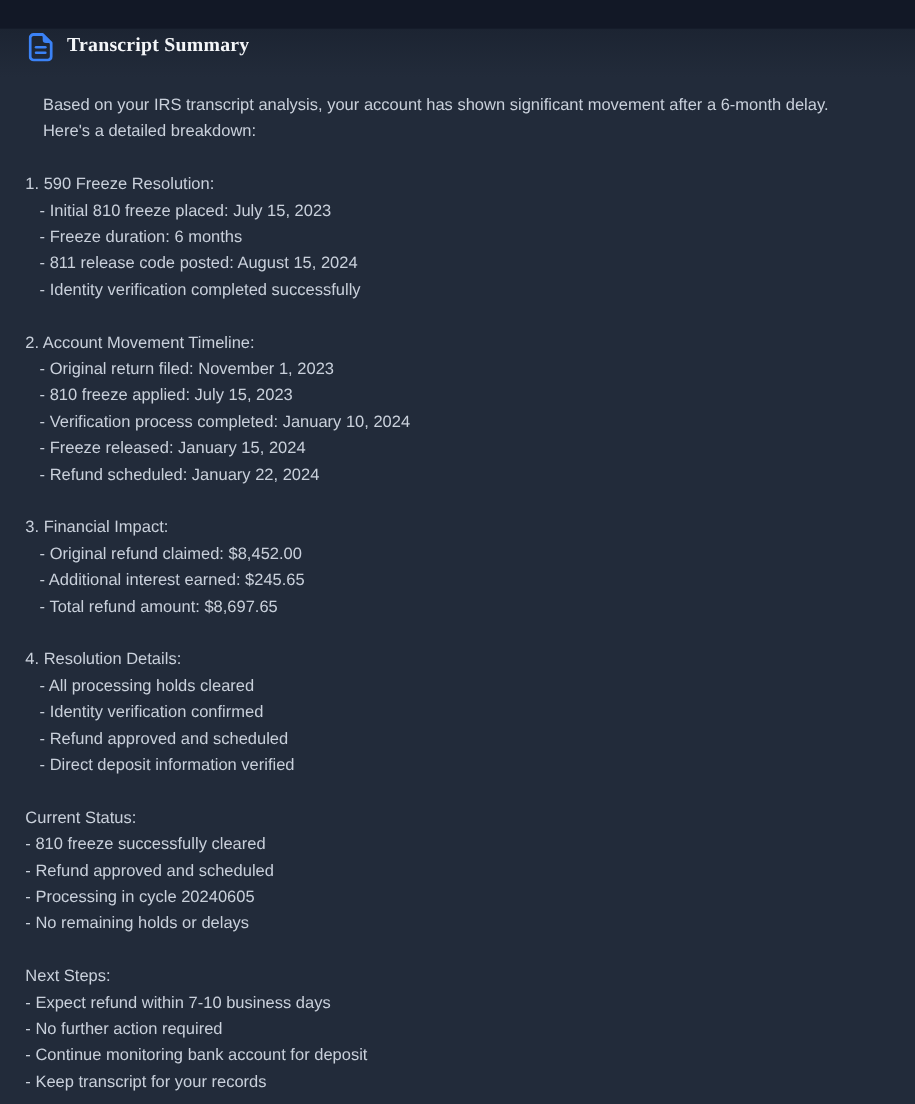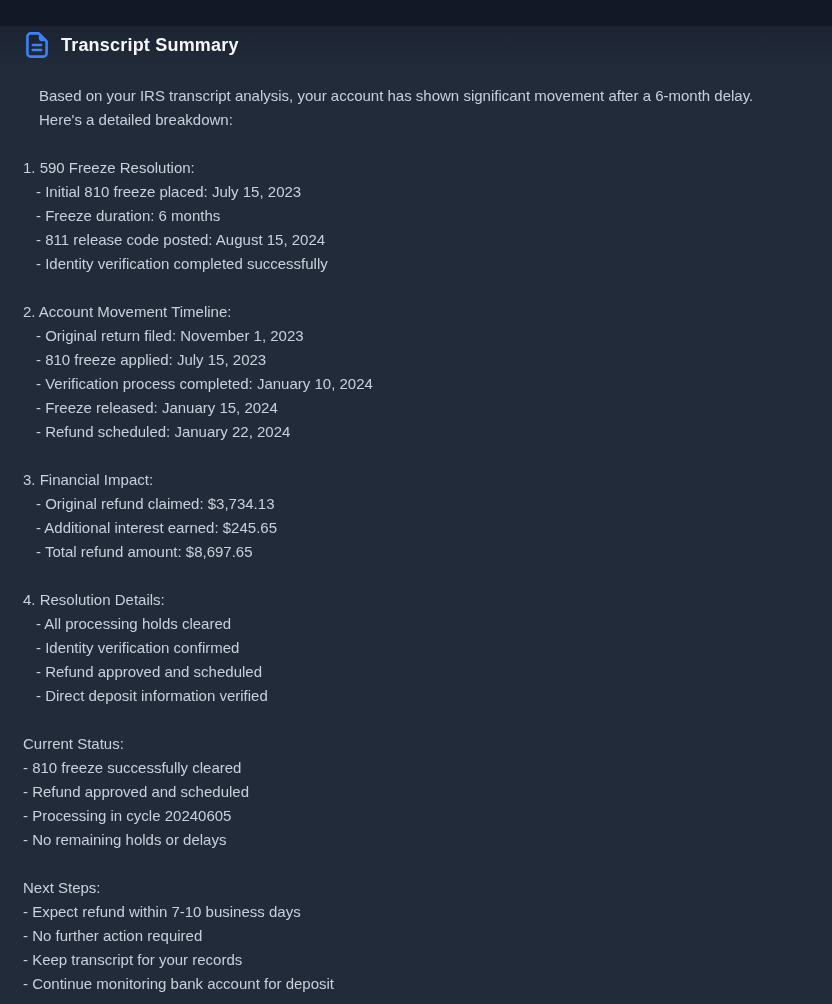--- a/index.html
+++ b/index.html
@@ -14,24 +14,24 @@
     width: 832px; height: 1004px;
     background: linear-gradient(180deg, #1c2432 26px, #222b3a 70px, #222b3a 100%);
     overflow: hidden;
   }
   .top-strip {
     height: 26px;
     background: #121826;
   }
   .header {
     display: flex;
-    align-items: center;
     gap: 13px;
     padding: 4px 24px 0 26px;
     height: 34px;
+    font-family: Liberation Serif, serif;
   }
   .doc-icon {
     display: inline-flex;
     width: 22px; height: 26px;
     flex: 0 0 auto;
   }
   .title {
     margin: 0;
     font-size: 18px;
     font-weight: 700;
@@ -89,21 +89,21 @@
             <div class="summary-item">- Original return filed: November 1, 2023</div>
             <div class="summary-item">- 810 freeze applied: July 15, 2023</div>
             <div class="summary-item">- Verification process completed: January 10, 2024</div>
             <div class="summary-item">- Freeze released: January 15, 2024</div>
             <div class="summary-item">- Refund scheduled: January 22, 2024</div>
           </div>
         </div>
         <div class="section">
           <div class="section-heading">3. Financial Impact:</div>
           <div class="items indent">
-            <div class="summary-item">- Original refund claimed: $3,734.13</div>
+            <div class="summary-item">- Original refund claimed: $8,452.00</div>
             <div class="summary-item">- Additional interest earned: $245.65</div>
             <div class="summary-item">- Total refund amount: $8,697.65</div>
           </div>
         </div>
         <div class="section">
           <div class="section-heading">4. Resolution Details:</div>
           <div class="items indent">
             <div class="summary-item">- All processing holds cleared</div>
             <div class="summary-item">- Identity verification confirmed</div>
             <div class="summary-item">- Refund approved and scheduled</div>
@@ -117,20 +117,20 @@
             <div class="summary-item">- Refund approved and scheduled</div>
             <div class="summary-item">- Processing in cycle 20240605</div>
             <div class="summary-item">- No remaining holds or delays</div>
           </div>
         </div>
         <div class="section">
           <div class="section-heading">Next Steps:</div>
           <div class="items">
             <div class="summary-item">- Expect refund within 7-10 business days</div>
             <div class="summary-item">- No further action required</div>
+            <div class="summary-item">- Continue monitoring bank account for deposit</div>
             <div class="summary-item">- Keep transcript for your records</div>
-            <div class="summary-item">- Continue monitoring bank account for deposit</div>
           </div>
         </div>
       </div>
   </main>
 
 </div>
 
 </body></html>

